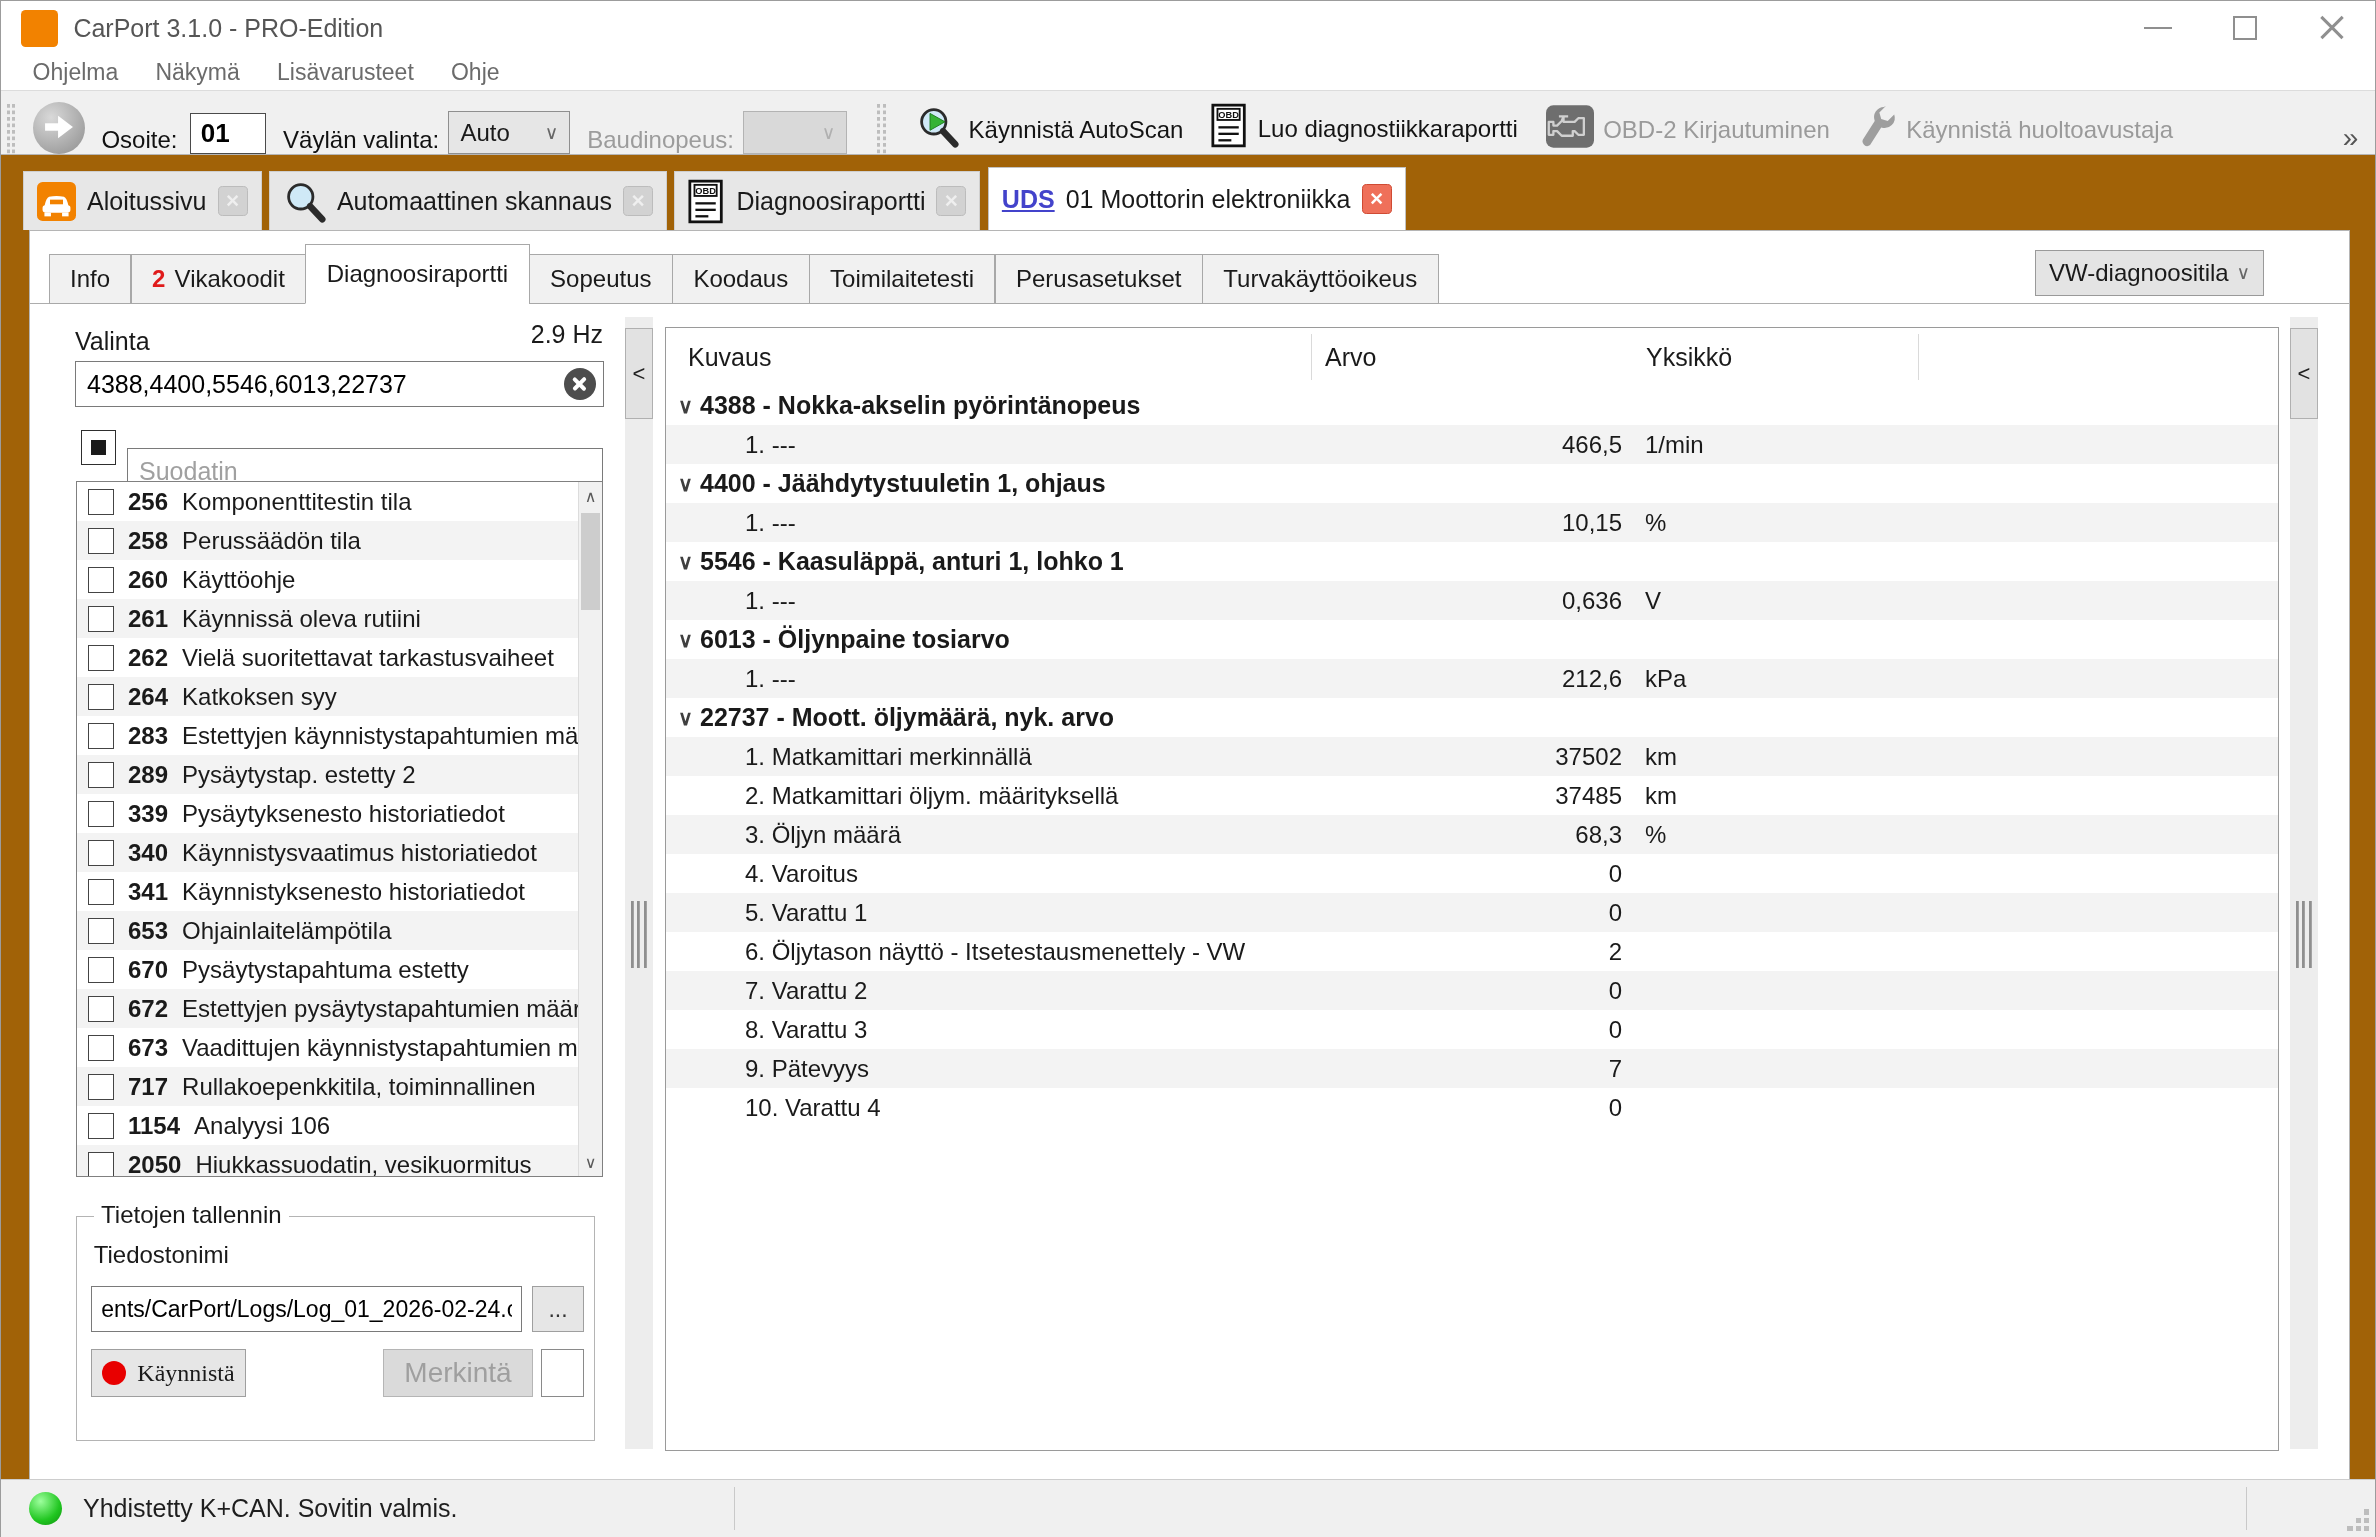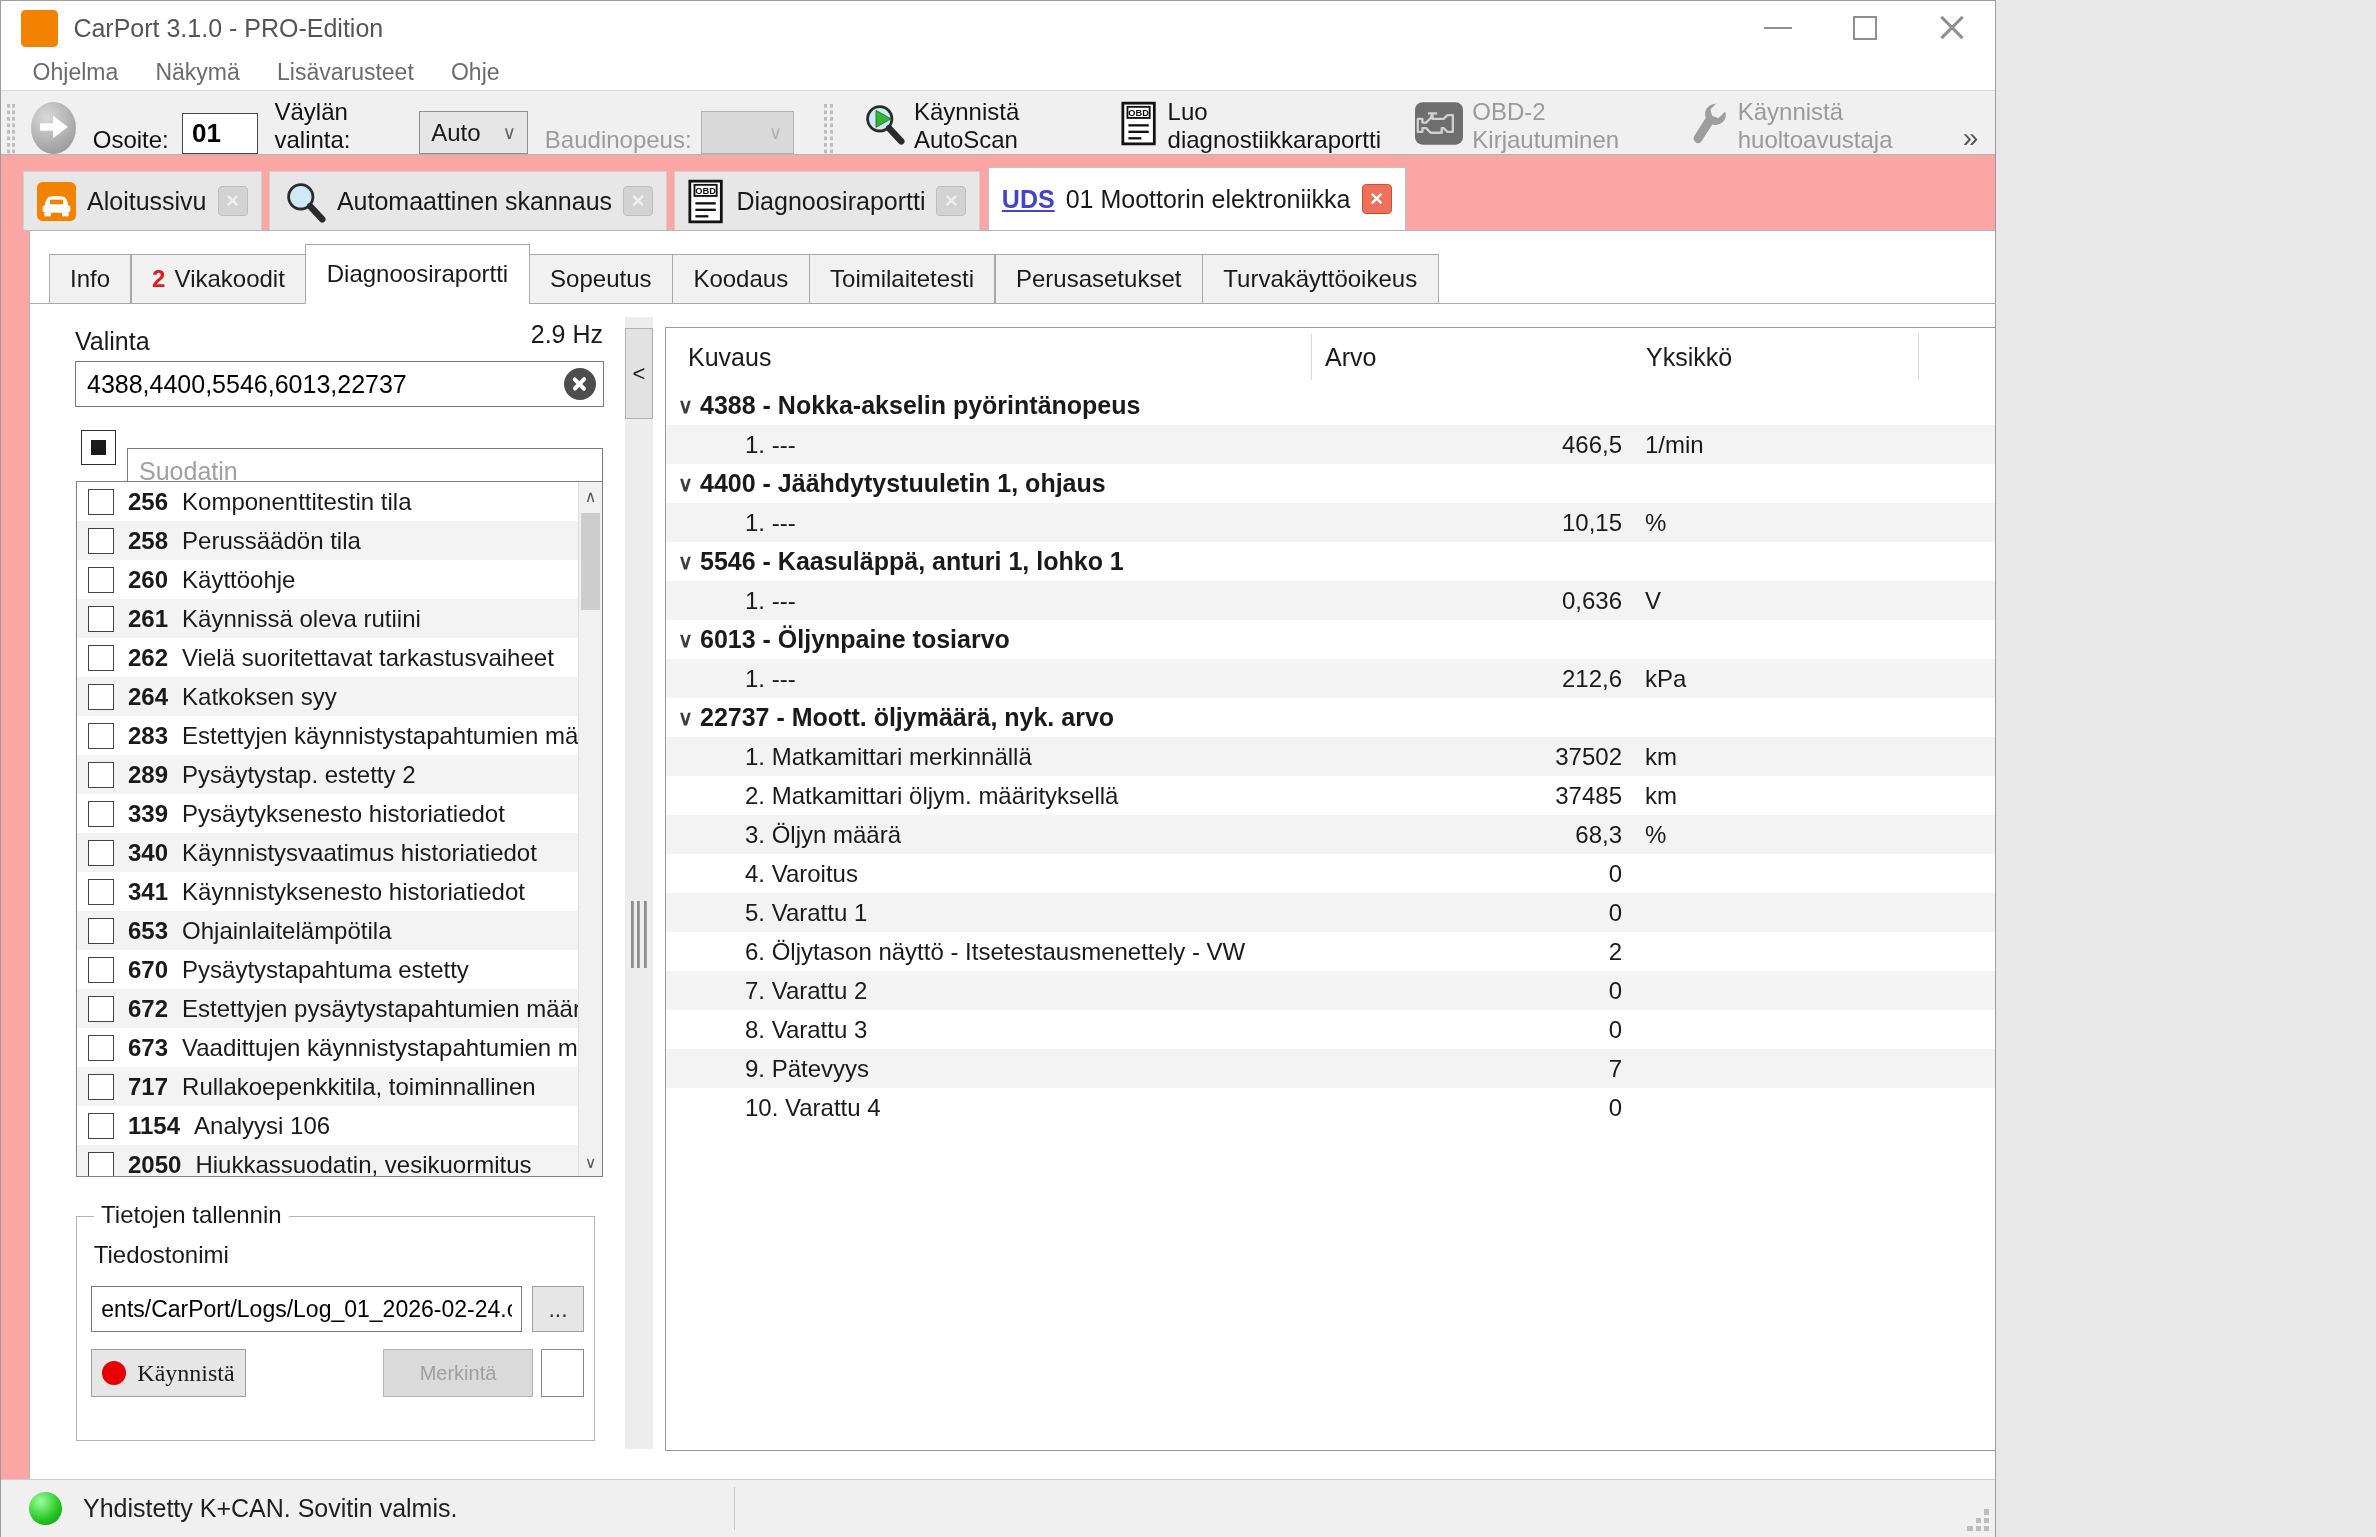--- a/index.html
+++ b/index.html
@@ -1,18 +1,18 @@
 <!DOCTYPE html>
 <html style="font-size:15px"><head>
 <meta charset="utf-8">
 <style>
   * { margin:0; padding:0; box-sizing:border-box; }
   html,body { width:2376px; height:1538px; }
   body { font-family:"Liberation Sans", sans-serif; background:#e8e8e8; color:#1a1a1a; }
-  .window { position:relative; width:1996px; height:1538px; background:#fca5a5; border:0.9px solid #9c9c9c; overflow:hidden; }
+  .window { position:relative; width:2376px; height:1538px; background:#a16207; border:0.9px solid #9c9c9c; overflow:hidden; }
 
   
   .titlebar { position:absolute; top:0; left:0; right:0; height:54px; background:#fff; display:flex; align-items:center; }
   .app-icon { width:37px; height:37px; margin-left:20.4px; border-radius:4.6px; background:#f28200; display:flex; align-items:center; justify-content:center; }
   .title-text { margin-left:15px; font-size:25px; color:#555; }
   .win-controls { margin-left:auto; display:flex; height:100%; }
   .win-btn { width:87px; height:100%; display:flex; align-items:center; justify-content:center; }
   .glyph-min { width:28px; height:2.8px; background:#8f8f8f; }
   .glyph-max { width:24px; height:24px; border:2.8px solid #8f8f8f; }
   .glyph-close { position:relative; width:28px; height:28px; }
@@ -83,21 +83,21 @@
   .scroll-arrow.up { top:0; } .scroll-arrow.down { bottom:0; }
   .scroll-thumb { position:absolute; left:1.9px; top:31px; width:19.5px; height:97px; background:#cdcdcd; }
 
   .groupbox { position:absolute; left:46px; top:985px; width:519px; height:225px; border:0.9px solid #b4b4b4; }
   .groupbox-title { position:absolute; top:-16px; left:16.7px; background:#fff; padding:0 7.4px; font-size:24px; }
   .gb-label { position:absolute; left:16.7px; top:24px; font-size:24px; }
   .file-input { position:absolute; left:14px; top:69px; width:431px; height:46px; border:0.9px solid #7a7a7a; font-family:"Liberation Sans",sans-serif; font-size:23px; padding:0 9.3px; }
   .browse-btn { position:absolute; left:455px; top:69px; width:52px; height:46px; background:#e6e6e6; border:0.9px solid #9f9f9f; display:flex; align-items:center; justify-content:center; font-size:23px; color:#333; }
   .start-btn { position:absolute; left:14px; top:132px; width:155px; height:48px; background:#e6e6e6; border:0.9px solid #9f9f9f; display:flex; align-items:center; justify-content:center; gap:11px; font-size:24px;font-family:Liberation Serif, serif; }
   .rec-dot { width:24px; height:24px; border-radius:50%; background:#e80000; }
-  .mark-btn { position:absolute; left:306px; top:132px; width:150px; height:48px; background:#dadada; border:0.9px solid #b5b5b5; display:flex; align-items:center; justify-content:center; font-size:20px; color:#9f9f9f; }
+  .mark-btn { position:absolute; left:306px; top:132px; width:150px; height:48px; background:#dadada; border:0.9px solid #b5b5b5; display:flex; align-items:center; justify-content:center; font-size:28px; color:#9f9f9f; }
   .mark-input { position:absolute; left:464px; top:132px; width:43px; height:48px; border:0.9px solid #8a8a8a; font-size:23px; font-family:"Liberation Sans",sans-serif; padding:0 5.6px; }
 
   
   .splitter { position:absolute; top:86px; width:28px; height:1132px; background:#ededed; }
   .splitter.mid { left:595px; } .splitter.right { left:2260px; }
   .split-btn { position:absolute; top:11px; left:0; width:28px; height:91px; background:#e2e2e2; border:0.9px solid #b0b0b0; display:flex; align-items:center; justify-content:center; font-size:22px; color:#222; }
   .split-grip { position:absolute; top:584px; left:5.6px; width:16.7px; height:67px; background-image:linear-gradient(#8f8f8f,#8f8f8f),linear-gradient(#8f8f8f,#8f8f8f),linear-gradient(#8f8f8f,#8f8f8f); background-size:2.8px 100%; background-position:0 0,6.5px 0,13px 0; background-repeat:no-repeat; }
 
   
   .rtable { position:absolute; left:635px; top:96px; width:1614px; height:1124px; border:0.9px solid #9a9a9a; background:#fff; overflow:hidden; }

